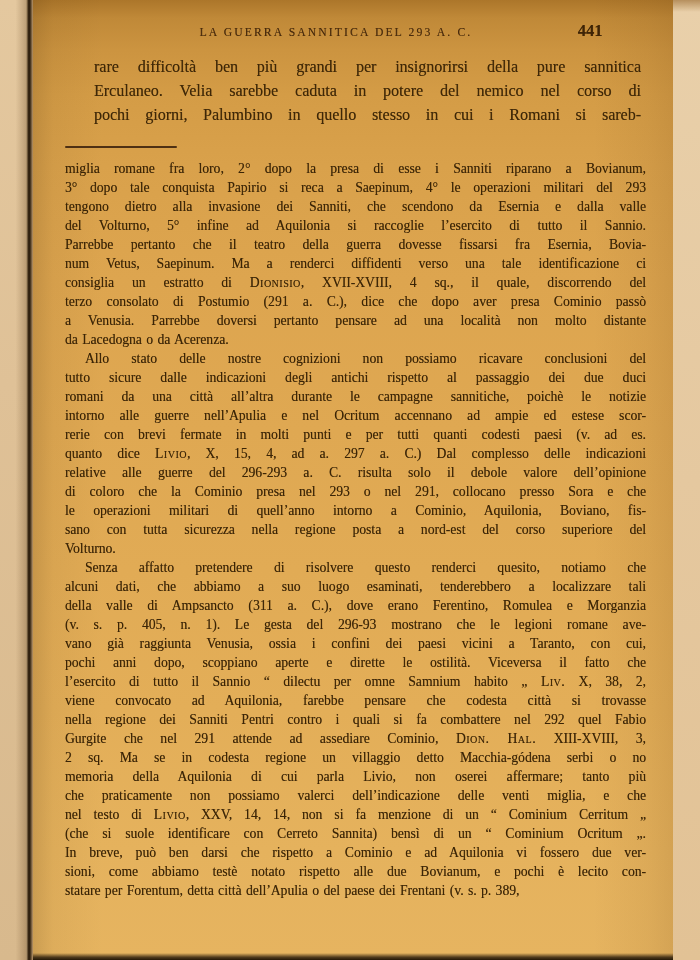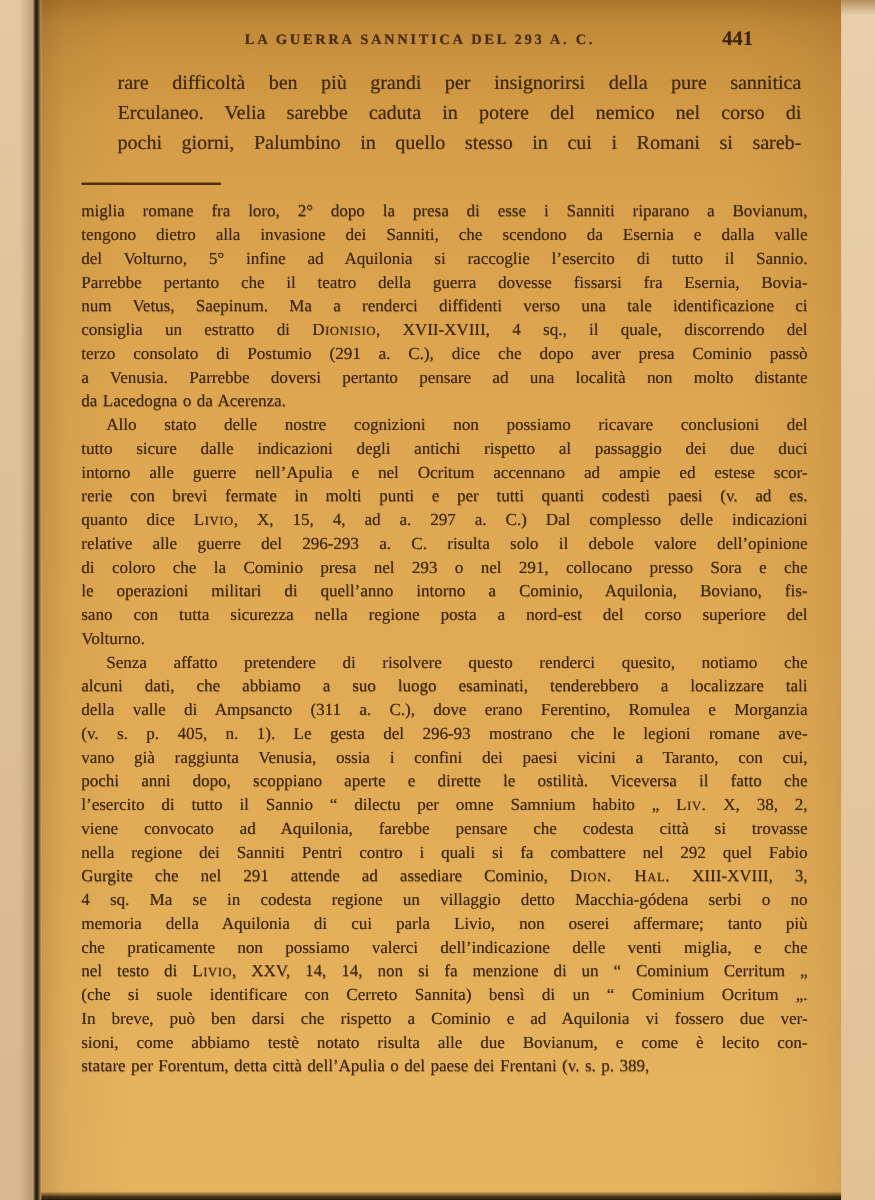--- a/index.html
+++ b/index.html
@@ -33,21 +33,21 @@
       linear-gradient(180deg,#ac762a 0px,#c08938 18px,#cc9440 50px,#d49c46 95px,#d9a14b 165px,#dda54f 280px,#dfa852 430px,#e1ab55 570px,#e3ae58 710px,#e5b25d 850px,#e6b460 960px);
     color:#3c2507;
   }
   .bottom-edge{
     position:absolute;left:0;bottom:0;width:640px;height:7px;
     background:linear-gradient(180deg, rgba(43,29,12,0) 0%, rgba(43,29,12,0.8) 60%, #241807 100%);
   }
   
   .running-head{
     position:absolute;left:0;top:26px;width:606px;text-align:center;
-    font-size:11.5px;font-weight:700;letter-spacing:2.2px;color:#47290c;
+    font-size:11.5px;font-weight:400;letter-spacing:2.2px;color:#47290c;
     text-shadow:0.3px 0.3px 0.6px rgba(58,36,6,0.45);
     white-space:nowrap;
   }
   .page-number{
     position:absolute;left:527px;top:21px;width:60px;text-align:center;
     font-size:16.5px;font-weight:600;color:#3e2406;
     text-shadow:0.3px 0.3px 0.6px rgba(58,36,6,0.45);
   }
   
   .main-text{
@@ -83,54 +83,56 @@
 
   <div class="main-text">
       <div class="m-line">rare difficoltà ben più grandi per insignorirsi della pure sannitica</div>
       <div class="m-line">Erculaneo. Velia sarebbe caduta in potere del nemico nel corso di</div>
       <div class="m-line">pochi giorni, Palumbino in quello stesso in cui i Romani si sareb-</div>
     </div>
 
   <div class="footnote-rule"></div>
   <div class="footnote">
       <div class="f-line">miglia romane fra loro, 2° dopo la presa di esse i Sanniti riparano a Bovianum,</div>
+      <div class="f-line">3° dopo tale conquista Papirio si reca a Saepinum, 4° le operazioni militari del 293</div>
       <div class="f-line">tengono dietro alla invasione dei Sanniti, che scendono da Esernia e dalla valle</div>
       <div class="f-line">del Volturno, 5° infine ad Aquilonia si raccoglie l’esercito di tutto il Sannio.</div>
       <div class="f-line">Parrebbe pertanto che il teatro della guerra dovesse fissarsi fra Esernia, Bovia-</div>
       <div class="f-line">num Vetus, Saepinum. Ma a renderci diffidenti verso una tale identificazione ci</div>
       <div class="f-line">consiglia un estratto di <span class="sc">Dionisio</span>, XVII-XVIII, 4 sq., il quale, discorrendo del</div>
       <div class="f-line">terzo consolato di Postumio (291 a. C.), dice che dopo aver presa Cominio passò</div>
       <div class="f-line">a Venusia. Parrebbe doversi pertanto pensare ad una località non molto distante</div>
       <div class="f-line para-end">da Lacedogna o da Acerenza.</div>
       <div class="f-line indent">Allo stato delle nostre cognizioni non possiamo ricavare conclusioni del</div>
       <div class="f-line">tutto sicure dalle indicazioni degli antichi rispetto al passaggio dei due duci</div>
+      <div class="f-line">romani da una città all’altra durante le campagne sannitiche, poichè le notizie</div>
       <div class="f-line">intorno alle guerre nell’Apulia e nel Ocritum accennano ad ampie ed estese scor-</div>
       <div class="f-line">rerie con brevi fermate in molti punti e per tutti quanti codesti paesi (v. ad es.</div>
       <div class="f-line">quanto dice <span class="sc">Livio</span>, X, 15, 4, ad a. 297 a. C.) Dal complesso delle indicazioni</div>
       <div class="f-line">relative alle guerre del 296-293 a. C. risulta solo il debole valore dell’opinione</div>
       <div class="f-line">di coloro che la Cominio presa nel 293 o nel 291, collocano presso Sora e che</div>
       <div class="f-line">le operazioni militari di quell’anno intorno a Cominio, Aquilonia, Boviano, fis-</div>
       <div class="f-line">sano con tutta sicurezza nella regione posta a nord-est del corso superiore del</div>
       <div class="f-line para-end">Volturno.</div>
       <div class="f-line indent">Senza affatto pretendere di risolvere questo renderci quesito, notiamo che</div>
       <div class="f-line">alcuni dati, che abbiamo a suo luogo esaminati, tenderebbero a localizzare tali</div>
       <div class="f-line">della valle di Ampsancto (311 a. C.), dove erano Ferentino, Romulea e Morganzia</div>
       <div class="f-line">(v. s. p. 405, n. 1). Le gesta del 296-93 mostrano che le legioni romane ave-</div>
       <div class="f-line">vano già raggiunta Venusia, ossia i confini dei paesi vicini a Taranto, con cui,</div>
       <div class="f-line">pochi anni dopo, scoppiano aperte e dirette le ostilità. Viceversa il fatto che</div>
       <div class="f-line">l’esercito di tutto il Sannio “ dilectu per omne Samnium habito „ <span class="sc">Liv.</span> X, 38, 2,</div>
       <div class="f-line">viene convocato ad Aquilonia, farebbe pensare che codesta città si trovasse</div>
       <div class="f-line">nella regione dei Sanniti Pentri contro i quali si fa combattere nel 292 quel Fabio</div>
       <div class="f-line">Gurgite che nel 291 attende ad assediare Cominio, <span class="sc">Dion. Hal.</span> XIII-XVIII, 3,</div>
-      <div class="f-line">4 sq. Ma se in codesta regione un villaggio detto Macchia-gódena serbi o no</div>
+      <div class="f-line">2 sq. Ma se in codesta regione un villaggio detto Macchia-gódena serbi o no</div>
       <div class="f-line">memoria della Aquilonia di cui parla Livio, non oserei affermare; tanto più</div>
       <div class="f-line">che praticamente non possiamo valerci dell’indicazione delle venti miglia, e che</div>
       <div class="f-line">nel testo di <span class="sc">Livio</span>, XXV, 14, 14, non si fa menzione di un “ Cominium Cerritum „</div>
       <div class="f-line">(che si suole identificare con Cerreto Sannita) bensì di un “ Cominium Ocritum „.</div>
       <div class="f-line">In breve, può ben darsi che rispetto a Cominio e ad Aquilonia vi fossero due ver-</div>
-      <div class="f-line">sioni, come abbiamo testè notato risulta alle due Bovianum, e come è lecito con-</div>
+      <div class="f-line">sioni, come abbiamo testè notato rispetto alle due Bovianum, e pochi è lecito con-</div>
       <div class="f-line para-end">statare per Forentum, detta città dell’Apulia o del paese dei Frentani (v. s. p. 389,</div>
     </div>
 
   <div class="bottom-edge"></div>
 </div>
 
 <div class="right-strip"></div>
 
 </body></html>

